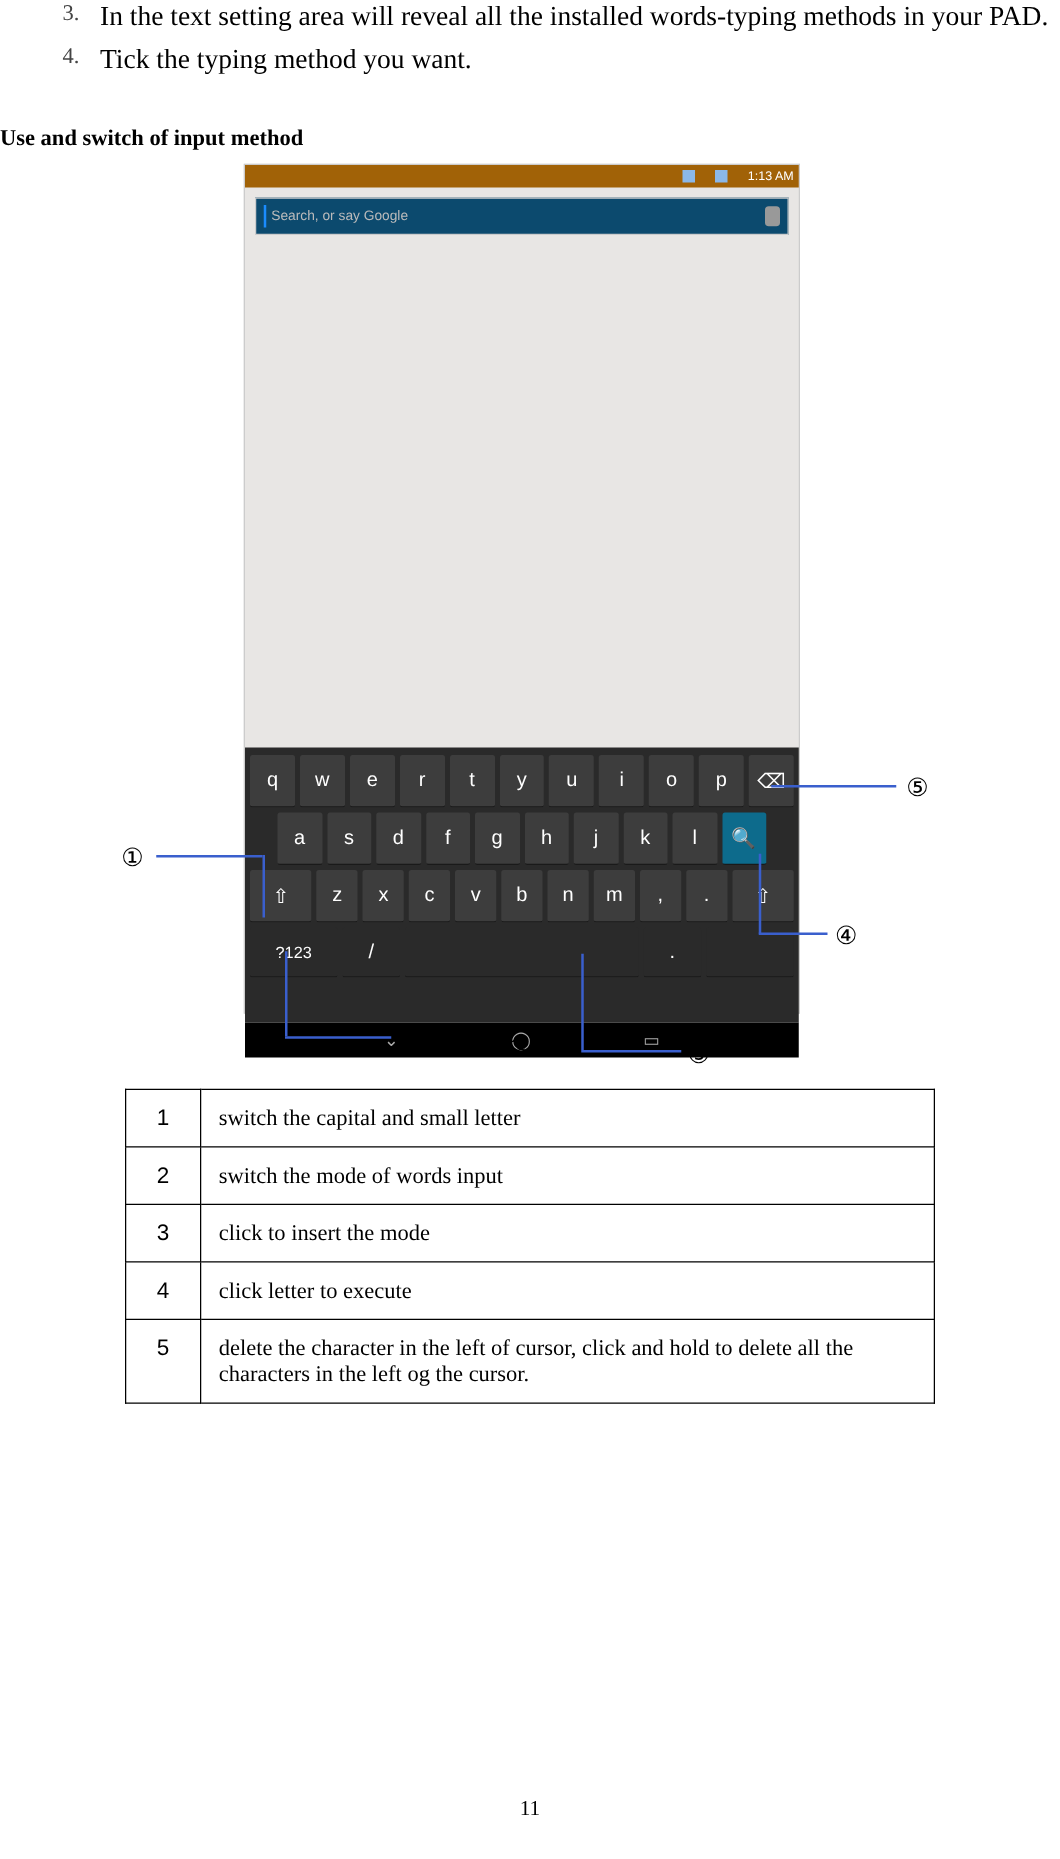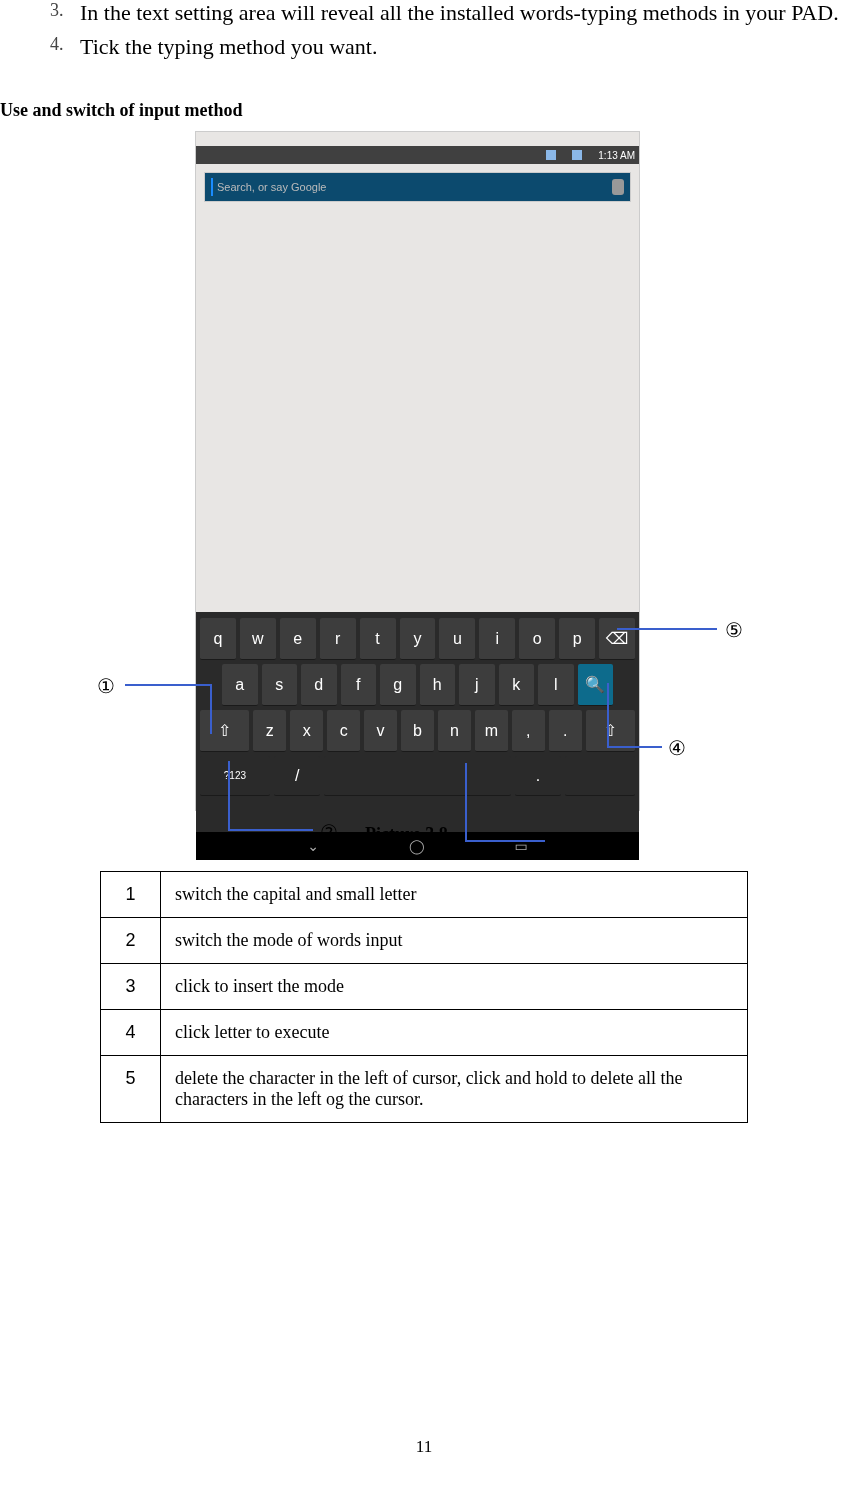--- a/index.html
+++ b/index.html
@@ -18,23 +18,23 @@
     .section-heading { font-weight: bold; font-size: 18px; margin: 40px 0 10px 0; }
     .figure-area { position: relative; width: 100%; height: 720px; }
     .screenshot {
       position: absolute;
       left: 195px; top: 0;
       width: 445px; height: 680px;
       border: 1px solid #ccc;
       background: #e8e6e4;
     }
     .statusbar {
-      height: 18px; background: #404040;
+      height: 18px; background: #a16207;
       display: flex; justify-content: flex-end; align-items: center;
-      padding: 0 4px; gap: 16px; margin-top: 14px;
+      padding: 0 4px; gap: 16px;
     }
     .status-icon { width: 10px; height: 10px; background: #8bb8e8; }
     .status-time { color: #fff; font-size: 10px; font-family: sans-serif; }
     .searchbar {
       margin: 8px 8px 0 8px; height: 30px;
       background: #0c4a6e; border: 1px solid #ccc;
       display: flex; align-items: center; padding: 0 6px;
     }
     .search-cursor { width: 2px; height: 18px; background: #1a8cff; margin-right: 4px; }
     .search-placeholder { color: #bbb; font-size: 11px; font-family: sans-serif; flex: 1; }
@@ -141,21 +141,21 @@
         <div class="key">b</div>
         <div class="key">n</div>
         <div class="key">m</div>
         <div class="key">,</div>
         <div class="key">.</div>
         <div class="key key-wide">
             <span>⇧</span>
           </div>
       </div>
       <div class="krow">
-        <div class="key key-wide key-dark key-bottom" style="font-size:10px;text-align:center;">?123</div>
+        <div class="key key-wide key-dark key-bottom" style="font-size:13px;text-align:center;">?123</div>
         <div class="key key-dark key-bottom">/</div>
         <div class="key key-dark key-space"></div>
         <div class="key key-dark key-bottom">.</div>
         <div class="key key-wide key-dark key-bottom"></div>
       </div>
     </div>
     <div class="navbar">
       <span class="nav-icon">⌄</span>
       <span class="nav-icon">◯</span>
       <span class="nav-icon">▭</span>

